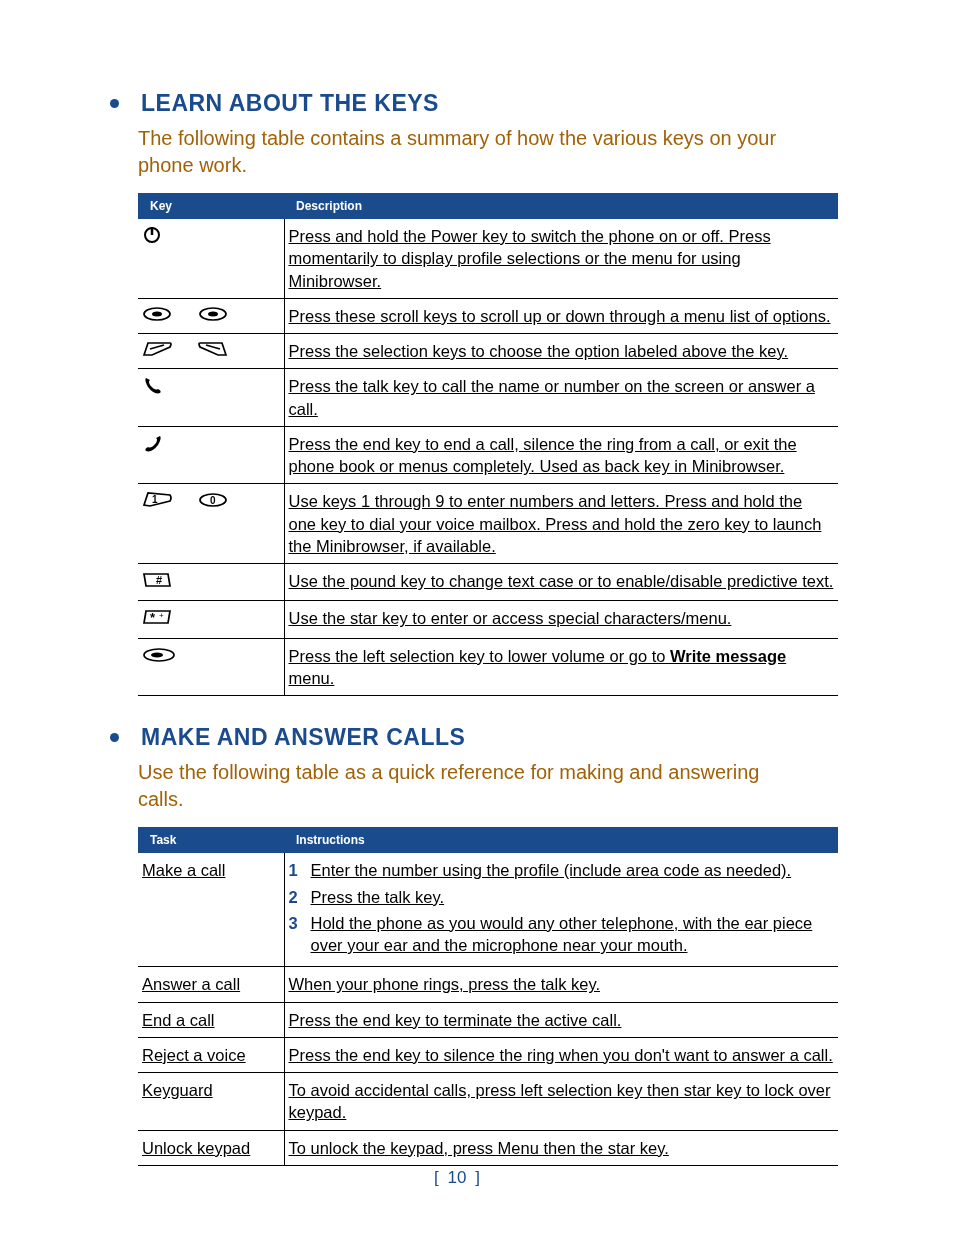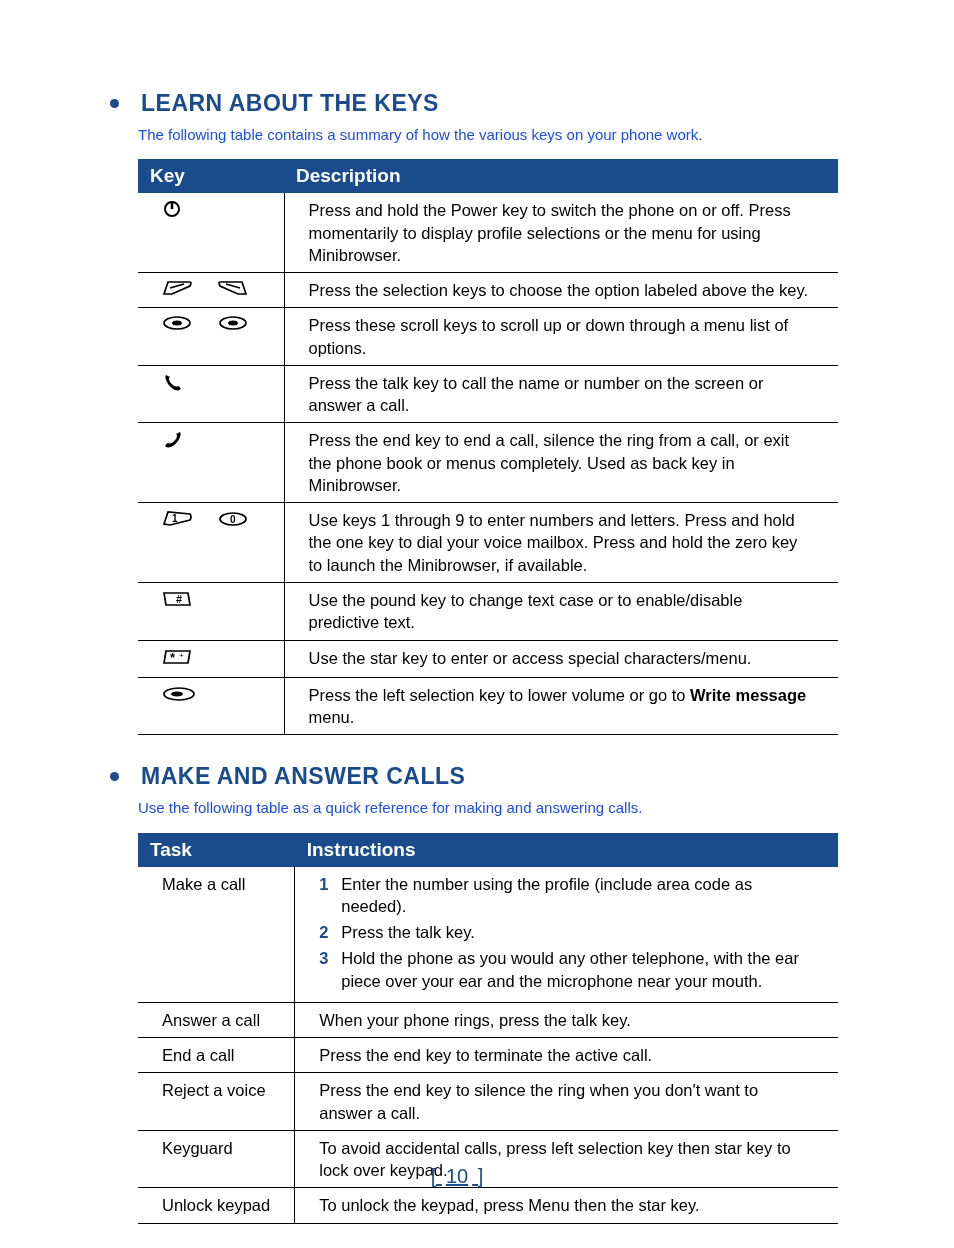--- a/index.html
+++ b/index.html
@@ -30,50 +30,51 @@
     flex: 0 0 auto;
     margin-right: 4px;
   }
   .section-title {
     font-size: 23px;
     font-weight: 700;
     letter-spacing: 0.5px;
     color: #1a4b8d;
   }
   .section-intro {
-    font-size: 15px;
+    font-size: 20px;
     line-height: 1.35;
-    color: #1d4ed8;
+    color: #a16207;
     margin: 8px 0 14px 28px;
   }
   table.doc-table {
     border-collapse: collapse;
     width: 700px;
     margin-left: 28px;
     margin-bottom: 28px;
   }
   table.doc-table th {
     background: #1a4b8d;
     color: #fff;
     font-weight: 700;
-    font-size: 19px;
+    font-size: 12px;
     text-align: left;
     padding: 6px 12px;
     border: none;
   }
   table.doc-table th.col-key {
     width: 122px;
   }
   table.doc-table td {
     border: 1px solid #000;
     border-top: 1px solid #000;
     vertical-align: top;
-    padding: 6px 24px;
+    padding: 6px 4px;
     font-size: 16.5px;
     line-height: 1.35;
+    text-decoration: underline;
   }
   table.doc-table tbody tr:first-child td {
     border-top: none;
   }
   table.doc-table td.key-cell {
     border-left: none;
     white-space: nowrap;
   }
   table.doc-table td.desc-cell {
     border-right: none;
@@ -113,22 +114,21 @@
   .bold-run {
     font-weight: 700;
   }
   .page-number {
     position: absolute;
     left: 0;
     right: 0;
     bottom: 60px;
     text-align: center;
     color: #1a4b8d;
-    font-size: 20px;
-    text-decoration: underline;
+    font-size: 17px;
   }
   .page-number .bracket {
     color: #1a4b8d;
   }
   .page-number .num {
     color: #1a4b8d;
     padding: 0 4px;
   }
 </style>
 </head>
@@ -159,52 +159,52 @@
               </svg>
           </span>
         </td>
         <td class="desc-cell">Press and hold the Power key to switch the phone on or off. Press momentarily to display profile selections or the menu for using Minibrowser.</td>
       </tr>
       <tr>
         <td class="key-cell">
           <span class="icon-wrap">
             <span class="key-icon">
               <svg width="30" height="16" viewBox="0 0 30 16">
+                  <ellipse cx="15" cy="8" rx="13" ry="6" fill="none" stroke="#000" stroke-width="1.7"></ellipse>
+                  <ellipse cx="15" cy="8" rx="5" ry="2.5" fill="#000"></ellipse>
+                </svg>
+            </span>
+            <span class="key-icon">
+              <svg width="30" height="16" viewBox="0 0 30 16">
+                  <ellipse cx="15" cy="8" rx="13" ry="6" fill="none" stroke="#000" stroke-width="1.7"></ellipse>
+                  <ellipse cx="15" cy="8" rx="5" ry="2.5" fill="#000"></ellipse>
+                </svg>
+            </span>
+          </span>
+        </td>
+        <td class="desc-cell">Press these scroll keys to scroll up or down through a menu list of options.</td>
+      </tr>
+      <tr>
+        <td class="key-cell">
+          <span class="icon-wrap">
+            <span class="key-icon">
+              <svg width="30" height="16" viewBox="0 0 30 16">
                   <path d="M2 14 L6 2 L28 2 Q30 2 28 6 L10 14 Z" fill="none" stroke="#000" stroke-width="1.7"></path>
                   <line x1="8" y1="8" x2="22" y2="4" stroke="#000" stroke-width="1.7"></line>
                 </svg>
             </span>
             <span class="key-icon">
               <svg width="30" height="16" viewBox="0 0 30 16">
                   <path d="M28 14 L24 2 L2 2 Q0 2 2 6 L20 14 Z" fill="none" stroke="#000" stroke-width="1.7"></path>
                   <line x1="22" y1="8" x2="8" y2="4" stroke="#000" stroke-width="1.7"></line>
                 </svg>
             </span>
           </span>
         </td>
         <td class="desc-cell">Press the selection keys to choose the option labeled above the key.</td>
-      </tr>
-      <tr>
-        <td class="key-cell">
-          <span class="icon-wrap">
-            <span class="key-icon">
-              <svg width="30" height="16" viewBox="0 0 30 16">
-                  <ellipse cx="15" cy="8" rx="13" ry="6" fill="none" stroke="#000" stroke-width="1.7"></ellipse>
-                  <ellipse cx="15" cy="8" rx="5" ry="2.5" fill="#000"></ellipse>
-                </svg>
-            </span>
-            <span class="key-icon">
-              <svg width="30" height="16" viewBox="0 0 30 16">
-                  <ellipse cx="15" cy="8" rx="13" ry="6" fill="none" stroke="#000" stroke-width="1.7"></ellipse>
-                  <ellipse cx="15" cy="8" rx="5" ry="2.5" fill="#000"></ellipse>
-                </svg>
-            </span>
-          </span>
-        </td>
-        <td class="desc-cell">Press these scroll keys to scroll up or down through a menu list of options.</td>
       </tr>
       <tr>
         <td class="key-cell">
           <span class="key-icon">
             <svg width="22" height="22" viewBox="0 0 22 22">
                 <path d="M4 3 Q2 5 6 12 Q12 20 18 18 Q20 16 16 14 Q13 16 8 10 Q6 6 8 5 Z" fill="#000"></path>
               </svg>
           </span>
         </td>
         <td class="desc-cell">Press the talk key to call the name or number on the screen or answer a call.</td>

